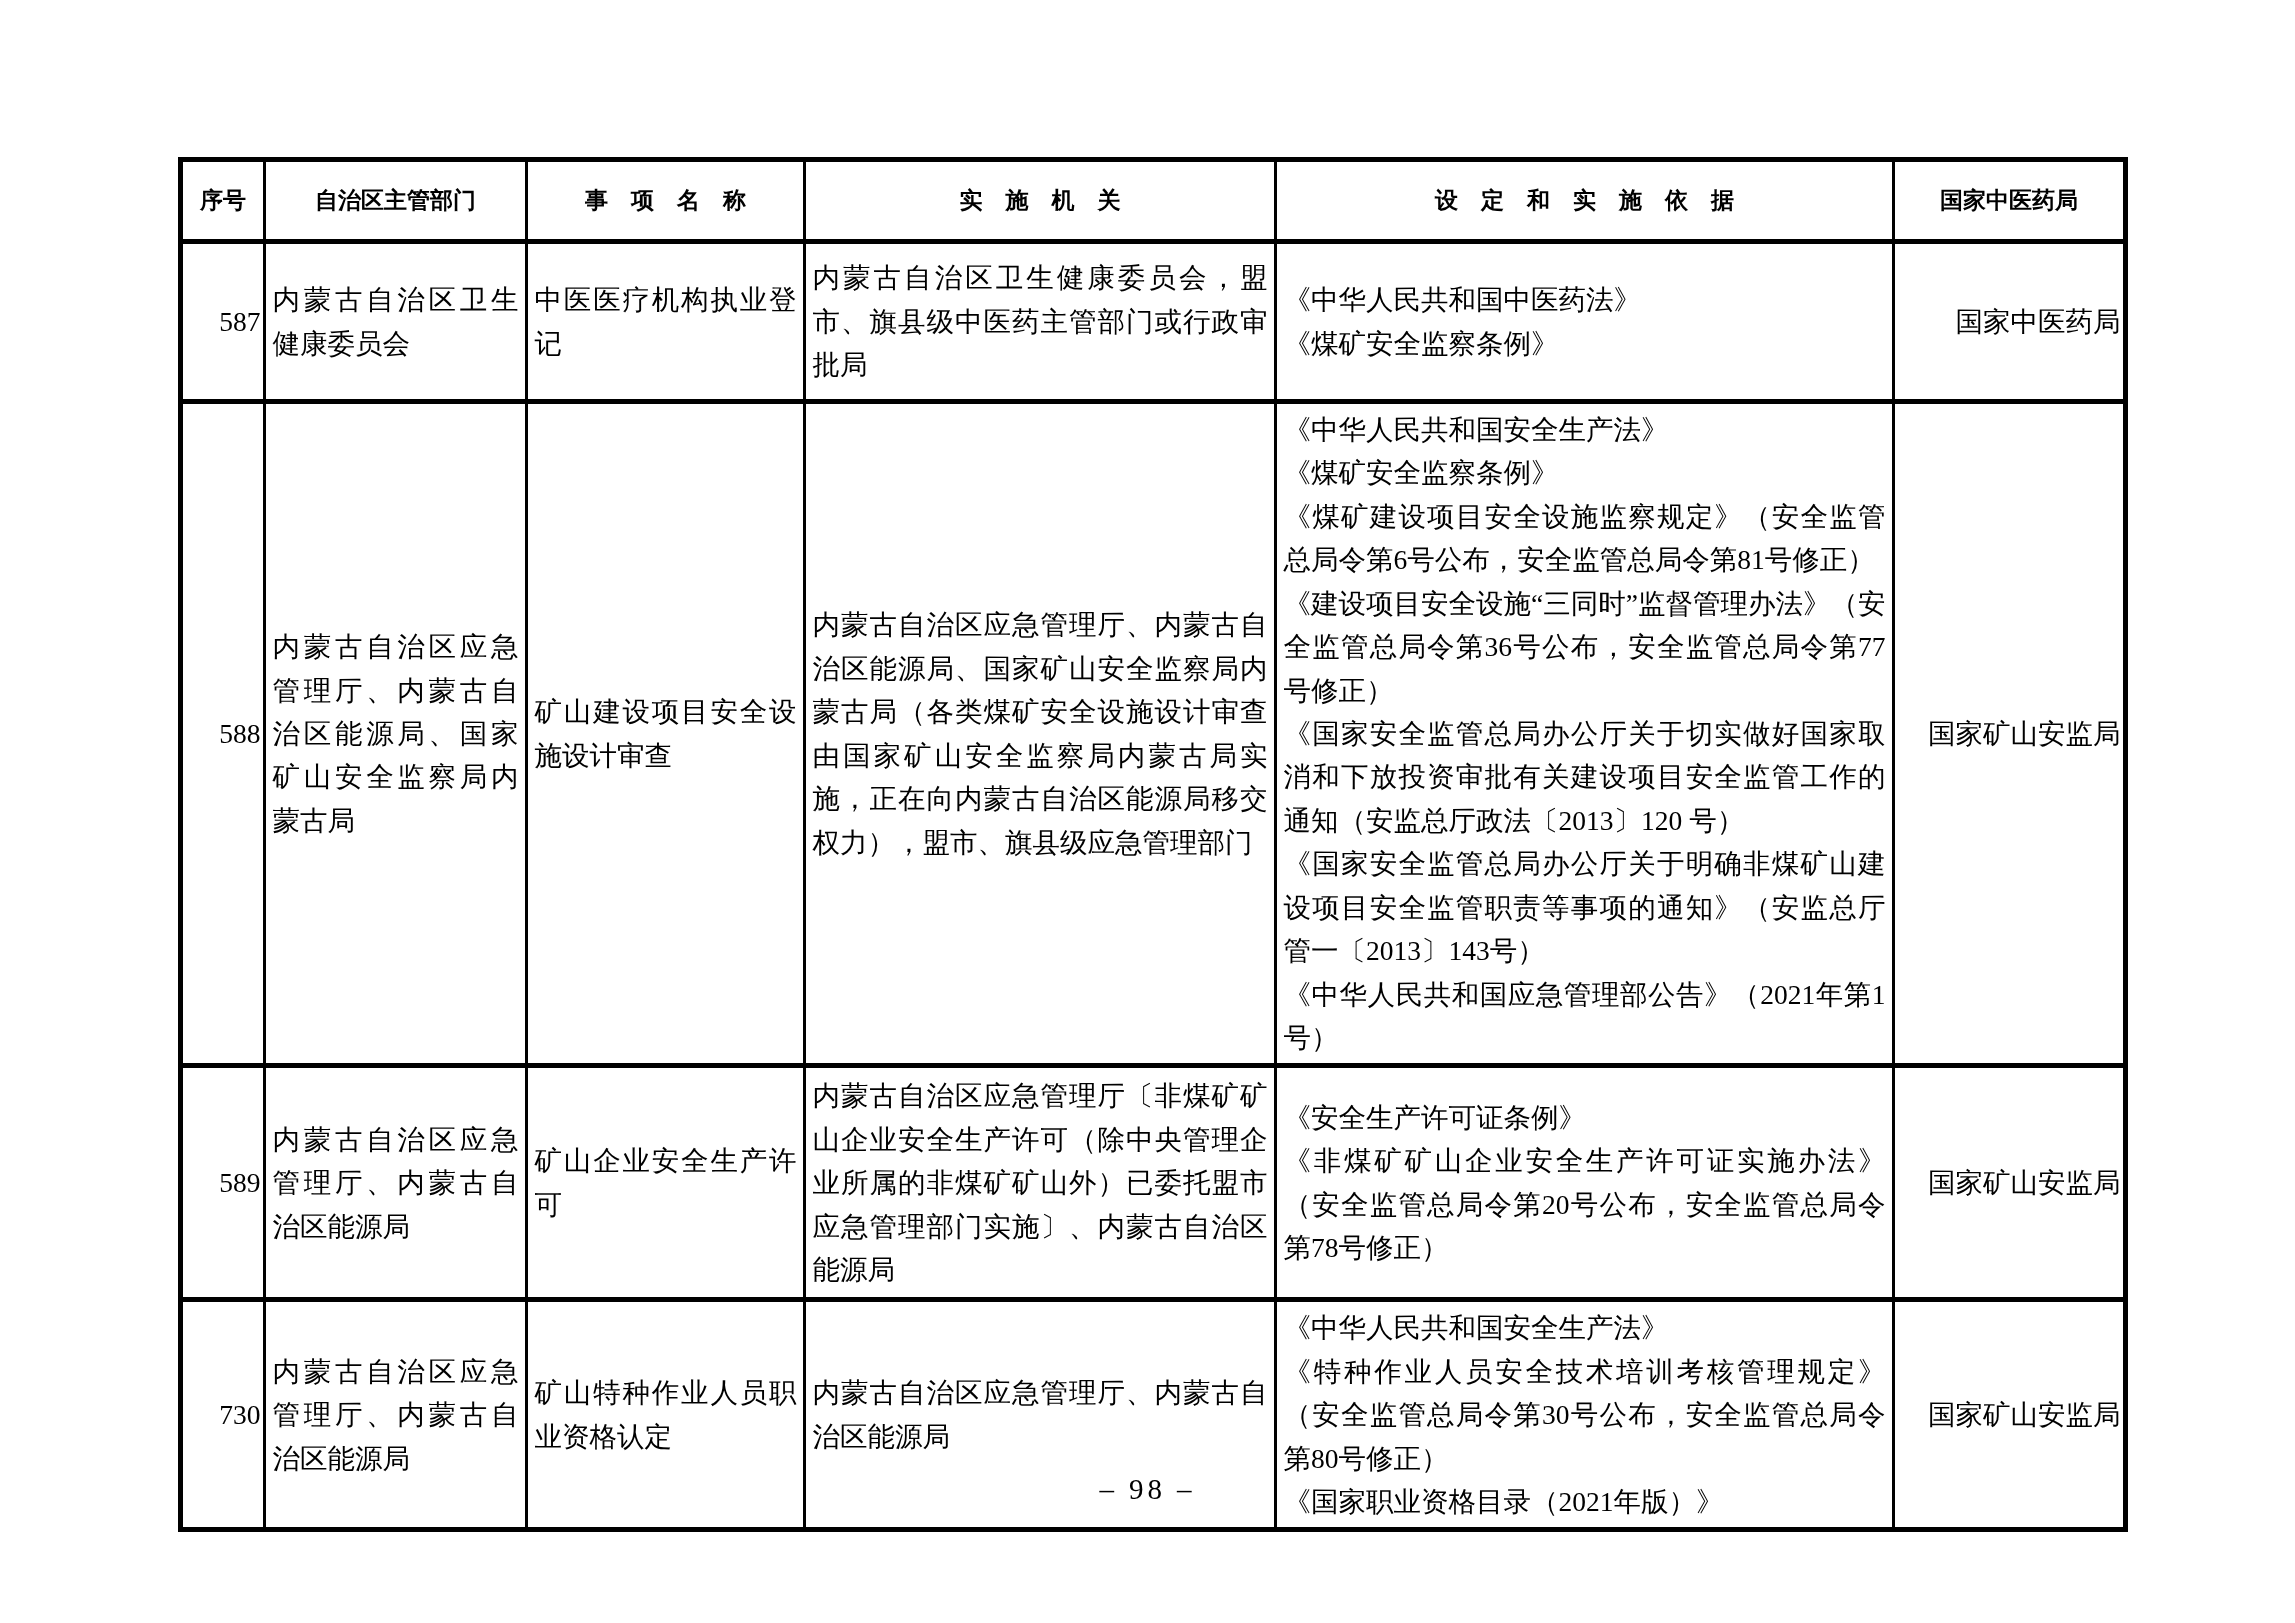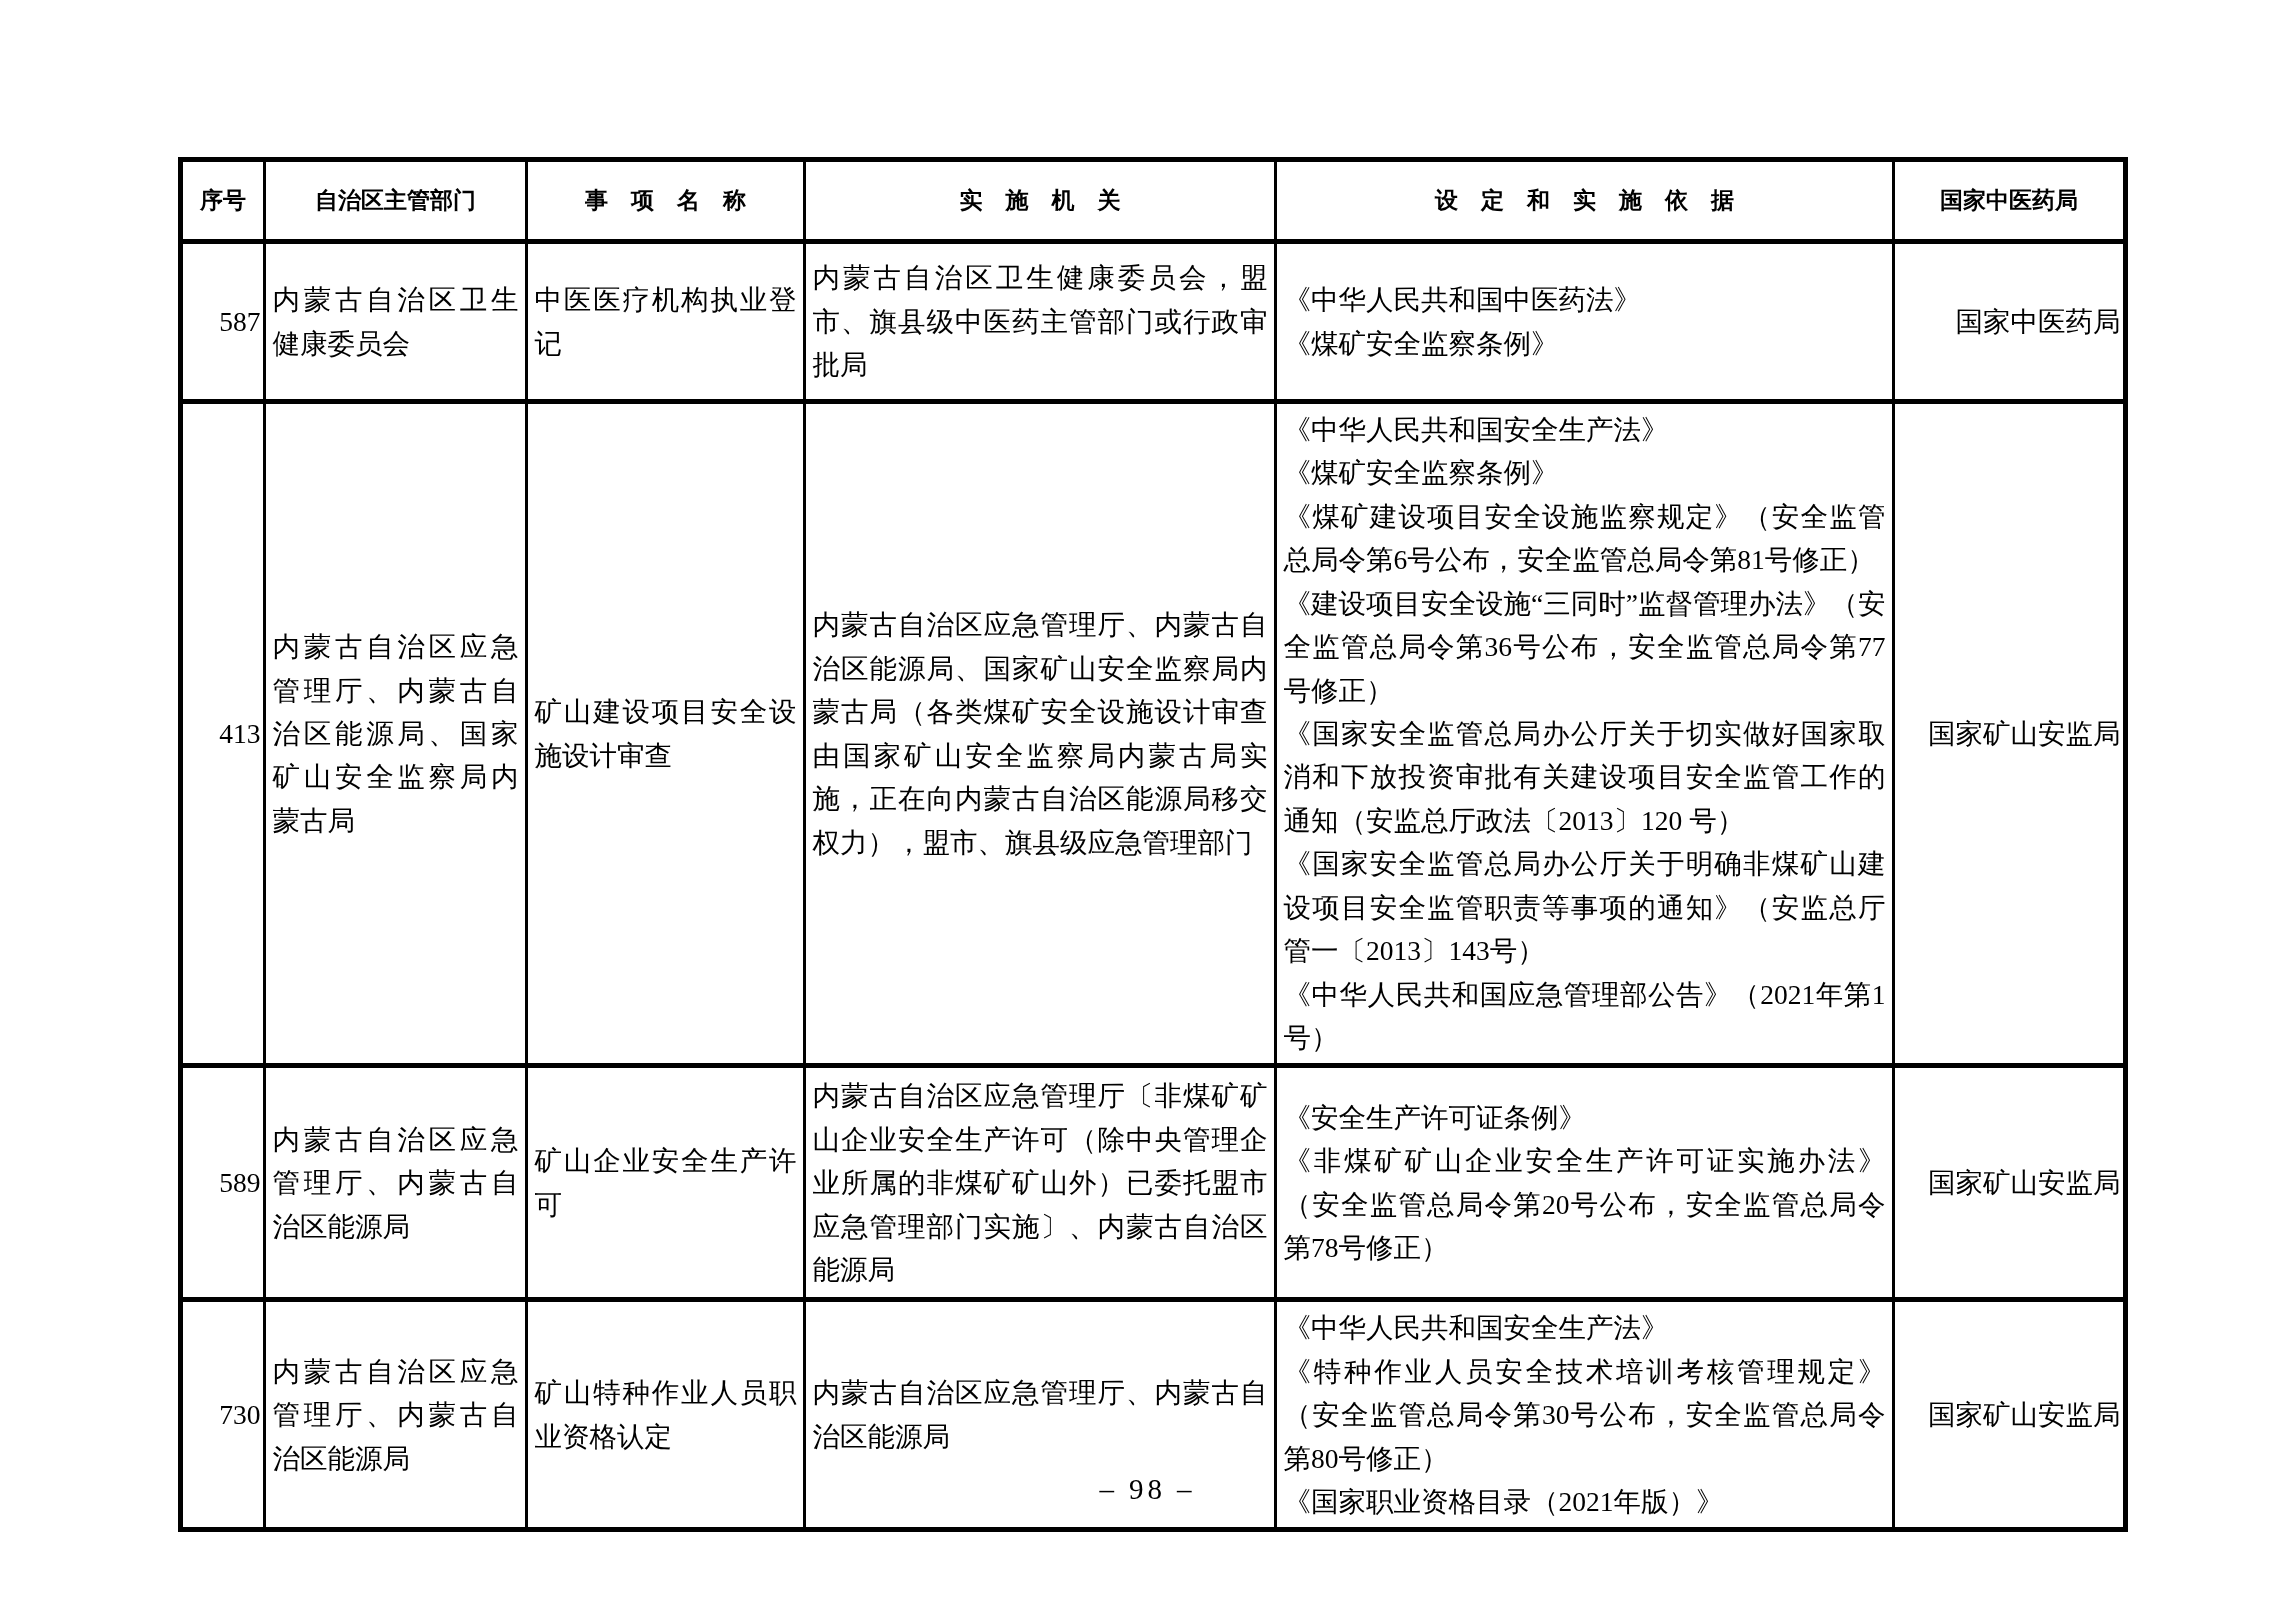--- a/index.html
+++ b/index.html
@@ -89,21 +89,21 @@
       <tr class="row-587">
         <td class="c">587</td>
         <td class="j">内蒙古自治区卫生健康委员会</td>
         <td class="j">中医医疗机构执业登记</td>
         <td class="j">内蒙古自治区卫生健康委员会，盟市、旗县级中医药主管部门或行政审批局</td>
         <td class="basis">《中华人民共和国中医药法》
 《煤矿安全监察条例》</td>
         <td class="c">国家中医药局</td>
       </tr>
       <tr class="row-588">
-        <td class="c">413</td>
+        <td class="c">588</td>
         <td class="j">内蒙古自治区应急管理厅、内蒙古自治区能源局、国家矿山安全监察局内蒙古局</td>
         <td class="j">矿山建设项目安全设施设计审查</td>
         <td class="j">内蒙古自治区应急管理厅、内蒙古自治区能源局、国家矿山安全监察局内蒙古局（各类煤矿安全设施设计审查由国家矿山安全监察局内蒙古局实施，正在向内蒙古自治区能源局移交权力），盟市、旗县级应急管理部门</td>
         <td class="basis">《中华人民共和国安全生产法》
 《煤矿安全监察条例》
 《煤矿建设项目安全设施监察规定》（安全监管总局令第6号公布，安全监管总局令第81号修正）
 《建设项目安全设施“三同时”监督管理办法》（安全监管总局令第36号公布，安全监管总局令第77号修正）
 《国家安全监管总局办公厅关于切实做好国家取消和下放投资审批有关建设项目安全监管工作的通知（安监总厅政法〔2013〕120 号）
 《国家安全监管总局办公厅关于明确非煤矿山建设项目安全监管职责等事项的通知》（安监总厅管一〔2013〕143号）
 《中华人民共和国应急管理部公告》（2021年第1号）</td>

